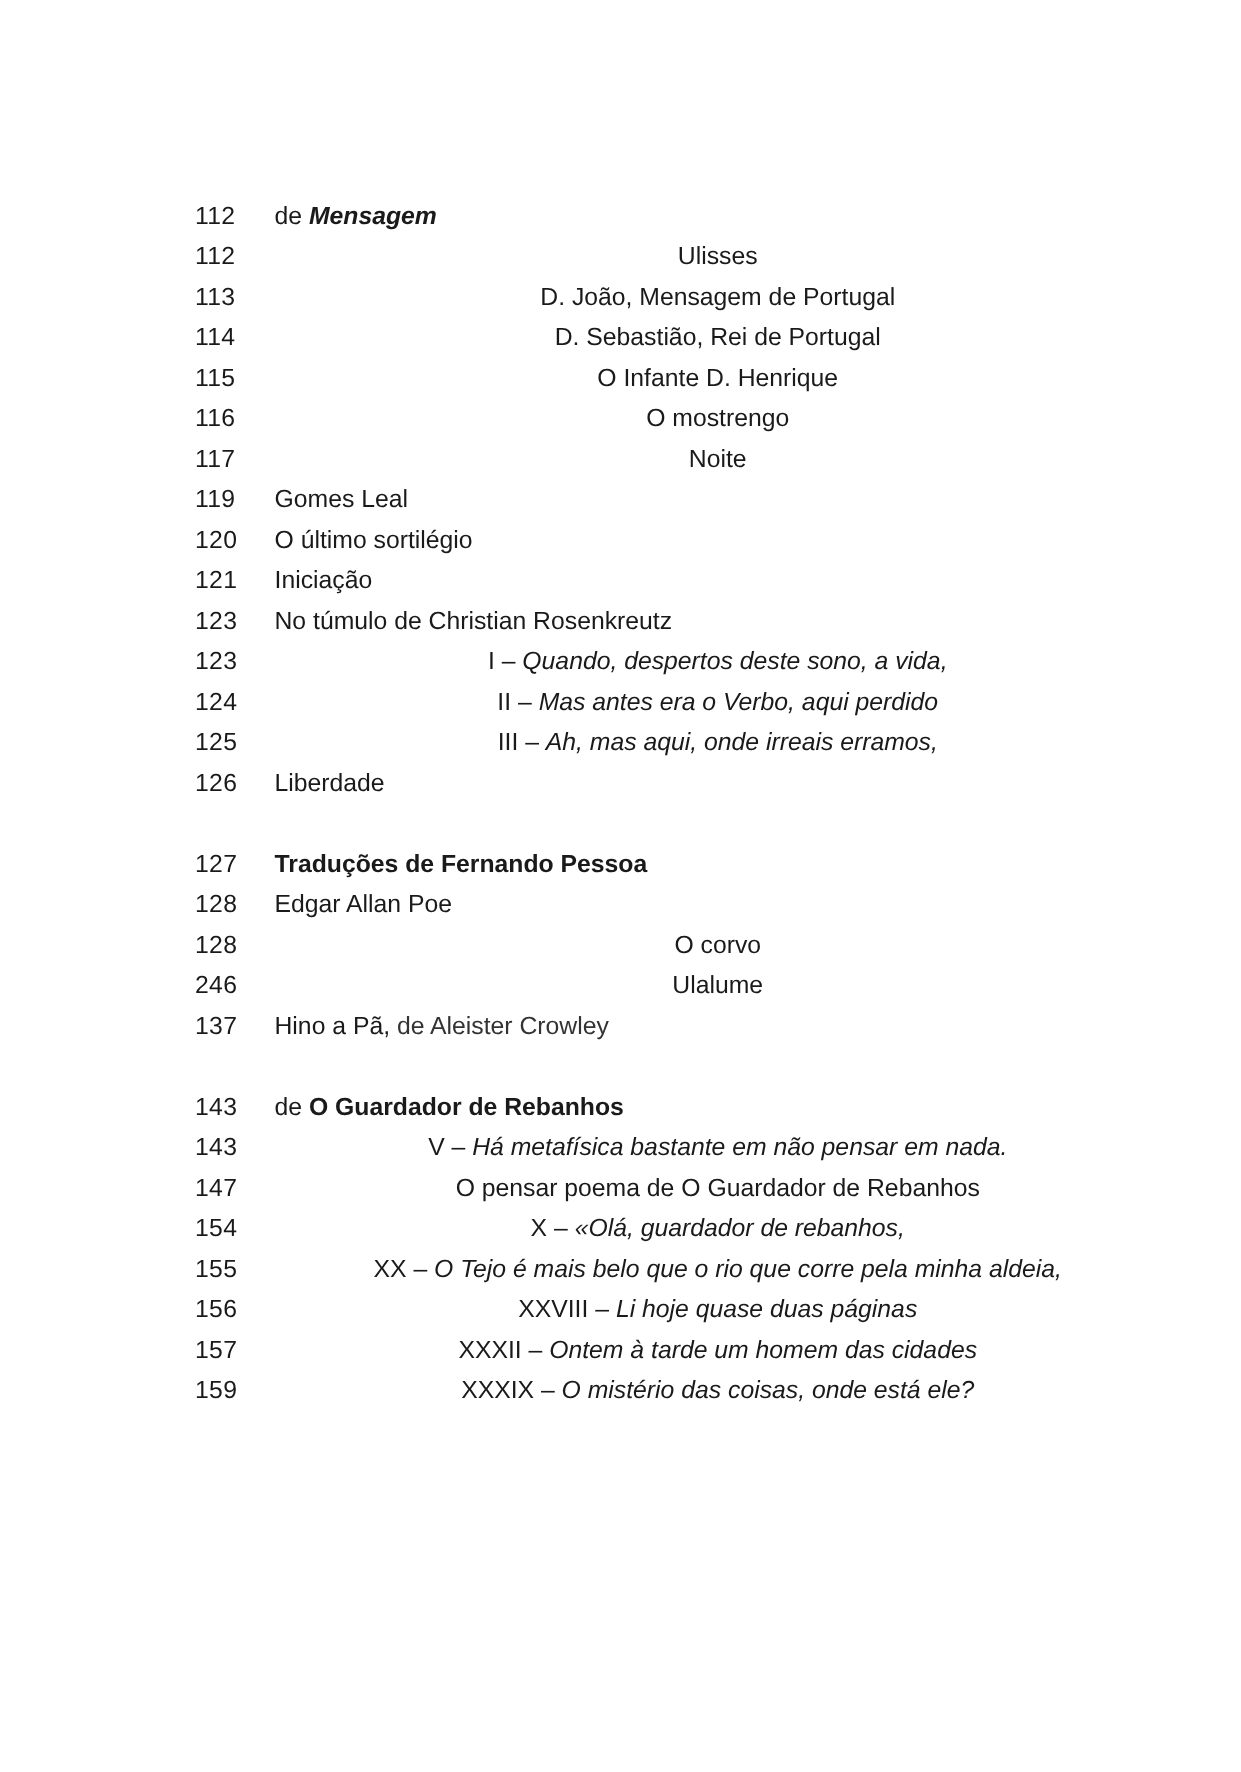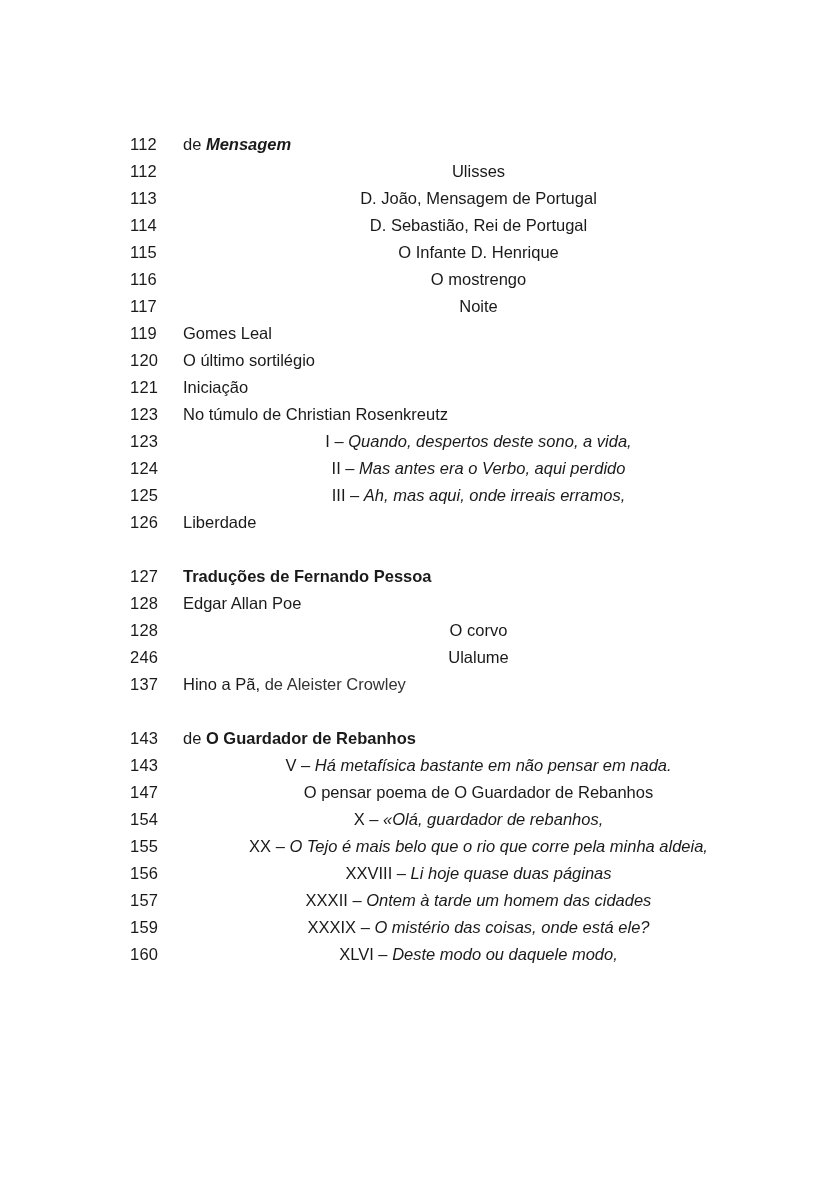--- a/index.html
+++ b/index.html
@@ -170,18 +170,14 @@
     <span class="entry indent"><span>XXVIII – </span><span class="ital">Li hoje quase duas páginas</span></span>
   </div>
   <div class="row">
     <span class="page">157</span>
     <span class="entry indent"><span>XXXII – </span><span class="ital">Ontem à tarde um homem das cidades</span></span>
   </div>
   <div class="row">
     <span class="page">159</span>
     <span class="entry indent"><span>XXXIX – </span><span class="ital">O mistério das coisas, onde está ele?</span></span>
   </div>
-  <div class="row">
-    <span class="page">160</span>
-    <span class="entry indent"><span>XLVI – </span><span class="ital">Deste modo ou daquele modo,</span></span>
-  </div>
 
 </div>
 
 </body></html>

